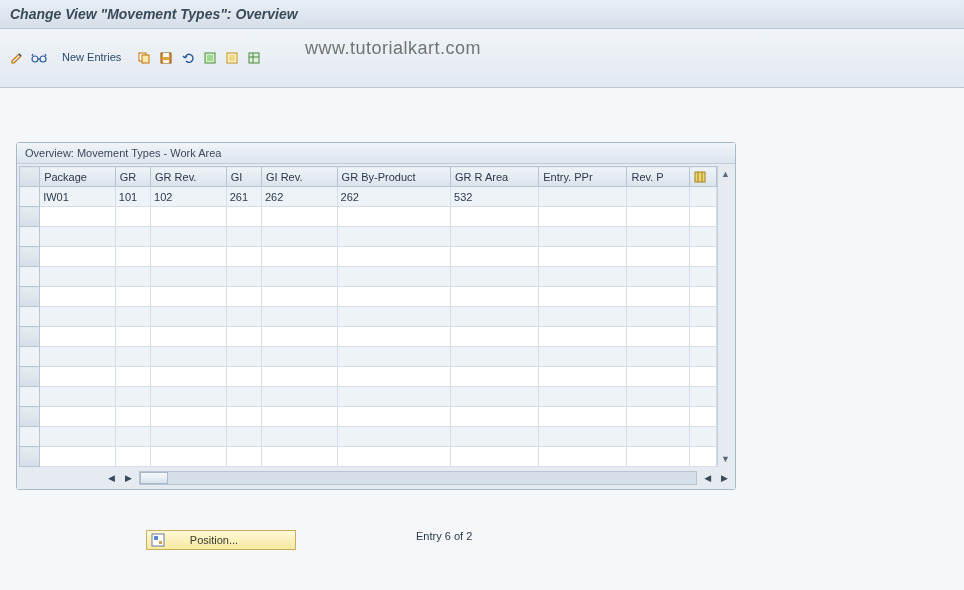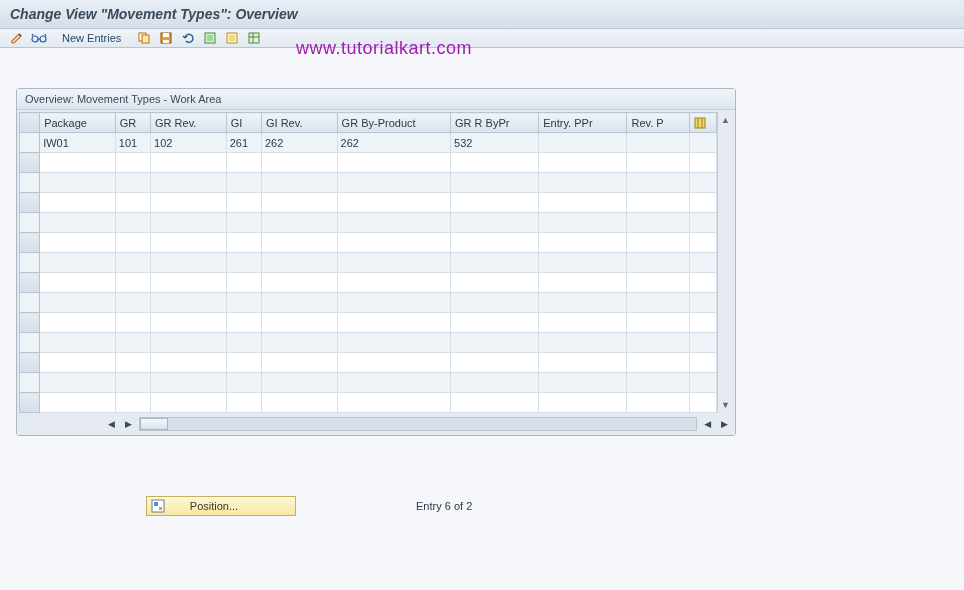--- a/index.html
+++ b/index.html
@@ -19,24 +19,23 @@
       border-bottom: 1px solid #b8c4d0;
     }
     .title-bar h1 {
       font-size: 14px;
       font-style: italic;
       font-weight: bold;
       color: #3a4a5a;
     }
     .toolbar {
       background: linear-gradient(to bottom, #f0f4f8, #e2e9f0);
-      padding: 0 8px;
+      padding: 20px 8px;
       border-bottom: 1px solid #b8c4d0;
       display: flex;
-      align-items: center;
       gap: 4px;
     }
     .tb-icon {
       width: 18px;
       height: 18px;
       display: flex;
       align-items: center;
       justify-content: center;
       cursor: pointer;
       border: 1px solid transparent;
@@ -45,36 +44,37 @@
     .tb-text-btn {
       padding: 2px 6px;
       cursor: pointer;
       color: #2a4a6a;
       font-size: 11px;
       margin: 0 4px;
     }
     .watermark {
       position: absolute;
       top: 38px;
-      left: 296px;
+      left: 305px;
       font-size: 18px;
-      color: #a21caf;
+      color: #737373;
       font-family: 'Trebuchet MS', sans-serif;
       letter-spacing: 0.5px;
       z-index: 5;
       pointer-events: none;
     }
     .content-area {
       padding: 40px 16px 16px 16px;
     }
     .panel {
       border: 1px solid #a9b8c8;
       background: #e5ebf1;
       border-radius: 3px;
       width: 720px;
+      margin-top: 14px;
     }
     .panel-title {
       background: linear-gradient(to bottom, #f0f4f8, #dce5ee);
       padding: 4px 8px;
       font-size: 11px;
       color: #3a4a5a;
       border-bottom: 1px solid #c2cdd8;
     }
     .grid-wrap {
       position: relative;
@@ -154,23 +154,23 @@
     }
     .hscroll-thumb {
       position: absolute;
       left: 0; top: 0;
       width: 28px;
       height: 12px;
       background: linear-gradient(to bottom,#f5f9fc,#d9e3ec);
       border: 1px solid #a9b8c8;
     }
     .footer-row {
-      margin-top: 60px;
-      display: flex;
-      align-items: center;
+      margin-top: 40px;
+      display: flex;
+      align-items: flex-start;
       gap: 120px;
       padding-left: 130px;
     }
     .position-btn {
       background: linear-gradient(to bottom, #fff8d8, #f5e9a0);
       border: 1px solid #c4b060;
       padding: 3px 20px 3px 6px;
       display: flex;
       align-items: center;
       gap: 6px;
@@ -258,21 +258,21 @@
       <table class="grid">
         <thead>
           <tr>
             <th class="rowsel"></th>
             <th style="width:60px">Package</th>
             <th style="width:28px">GR</th>
             <th style="width:60px">GR Rev.</th>
             <th style="width:28px">GI</th>
             <th style="width:60px">GI Rev.</th>
             <th style="width:90px">GR By-Product</th>
-            <th style="width:70px">GR R ByPr</th>
+            <th style="width:70px">GR R Area</th>
             <th style="width:70px">Entry. PPr</th>
             <th style="width:50px">Rev. P</th>
             <th class="config-col">
               <svg width="12" height="12" viewBox="0 0 12 12">
                   <rect x="1" y="1" width="10" height="10" fill="#f0d870" stroke="#a08020"></rect>
                   <line x1="4" y1="1" x2="4" y2="11" stroke="#a08020"></line>
                   <line x1="8" y1="1" x2="8" y2="11" stroke="#a08020"></line>
                 </svg>
             </th>
           </tr>

